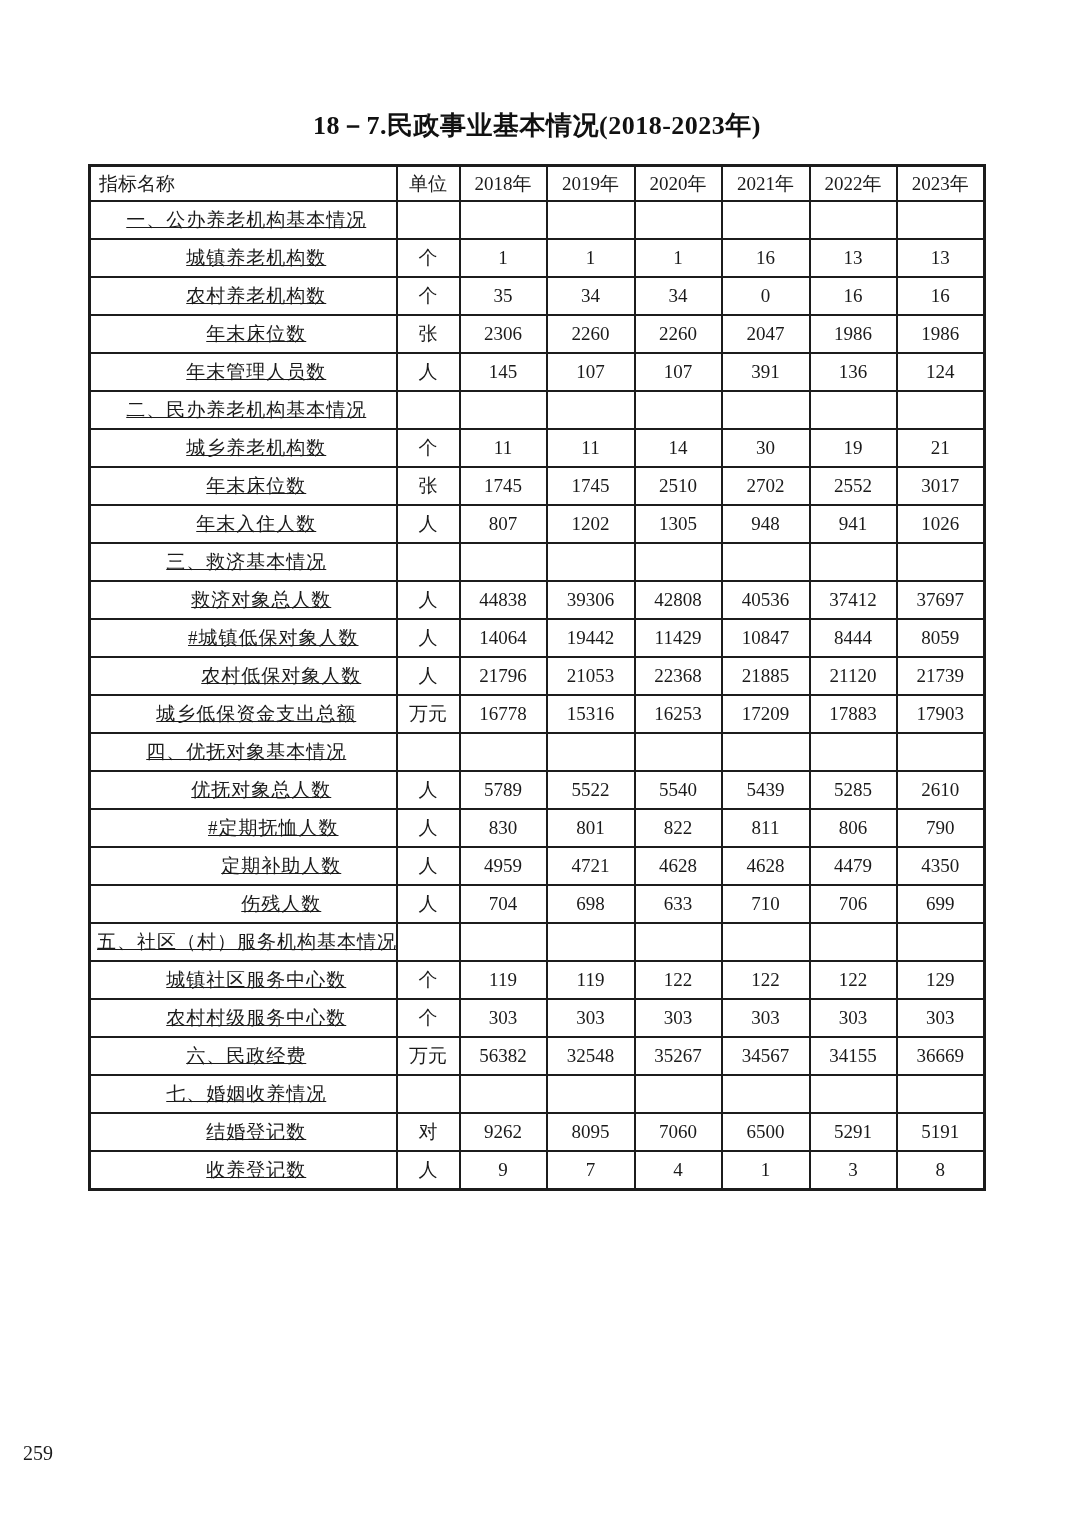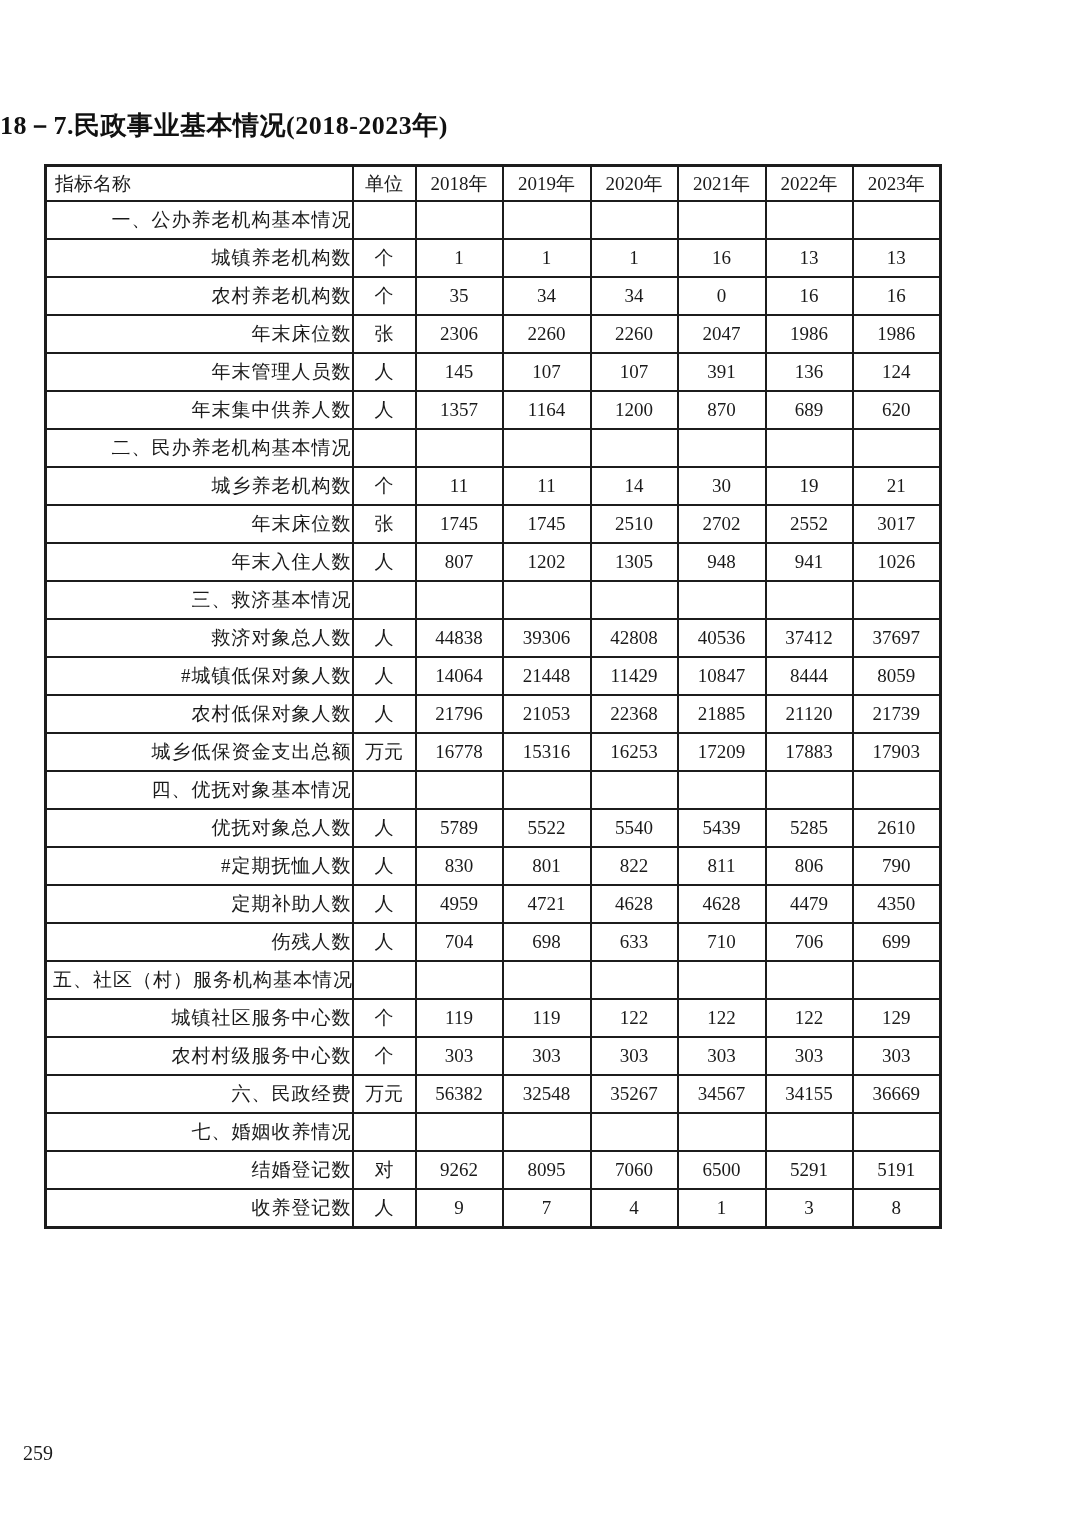--- a/index.html
+++ b/index.html
@@ -13,29 +13,30 @@
     height: 1520px;
     margin: 0 auto;
     background: #ffffff;
     font-family: "Liberation Serif", "DejaVu Serif", serif;
     color: #1a1a1a;
     overflow: hidden;
   }
   .page-title {
     margin: 0;
     padding-top: 108px;
+    text-align: center;
     font-size: 26px;
     font-weight: bold;
     letter-spacing: 0.5px;
     color: #111111;
   }
   table.stats {
     border-collapse: collapse;
     table-layout: fixed;
-    margin: 21px 0 0 44px;
+    margin: 21px 0 0 88px;
     width: 895px;
     border: 3px solid #1c1c1c;
   }
   table.stats th,
   table.stats td {
     border: 2px solid #1c1c1c;
     font-size: 19px;
     font-weight: normal;
     vertical-align: middle;
     padding: 0;
@@ -47,22 +48,23 @@
   }
   table.stats thead th.label-col {
     text-align: left;
     padding-left: 8px;
   }
   table.stats tbody td {
     height: 36px;
     text-align: center;
   }
   table.stats tbody td.label {
-    text-align: right;
+    text-align: center;
     letter-spacing: 1px;
+    text-decoration: underline;
   }
   .indent-0 { padding-left: 6px  !important; }
   .indent-1 { padding-left: 26px !important; }
   .indent-2 { padding-left: 36px !important; }
   .indent-3 { padding-left: 60px !important; }
   .indent-4 { padding-left: 76px !important; }
   .page-footer {
     position: absolute;
     top: 1442px;
     left: 0;
@@ -148,30 +150,20 @@
           <td class="label indent-1">年末管理人员数</td>
           <td class="unit">人</td>
           <td class="value">145</td>
           <td class="value">107</td>
           <td class="value">107</td>
           <td class="value">391</td>
           <td class="value">136</td>
           <td class="value">124</td>
         </tr>
         <tr>
-          <td class="label indent-1">年末集中供养人数</td>
-          <td class="unit">人</td>
-          <td class="value">1357</td>
-          <td class="value">1164</td>
-          <td class="value">1200</td>
-          <td class="value">870</td>
-          <td class="value">689</td>
-          <td class="value">620</td>
-        </tr>
-        <tr>
           <td class="label indent-0">二、民办养老机构基本情况</td>
           <td class="unit"></td>
           <td class="value"></td>
           <td class="value"></td>
           <td class="value"></td>
           <td class="value"></td>
           <td class="value"></td>
           <td class="value"></td>
         </tr>
         <tr>
@@ -221,21 +213,21 @@
           <td class="value">39306</td>
           <td class="value">42808</td>
           <td class="value">40536</td>
           <td class="value">37412</td>
           <td class="value">37697</td>
         </tr>
         <tr>
           <td class="label indent-3">#城镇低保对象人数</td>
           <td class="unit">人</td>
           <td class="value">14064</td>
-          <td class="value">21448</td>
+          <td class="value">19442</td>
           <td class="value">11429</td>
           <td class="value">10847</td>
           <td class="value">8444</td>
           <td class="value">8059</td>
         </tr>
         <tr>
           <td class="label indent-4">农村低保对象人数</td>
           <td class="unit">人</td>
           <td class="value">21796</td>
           <td class="value">21053</td>

